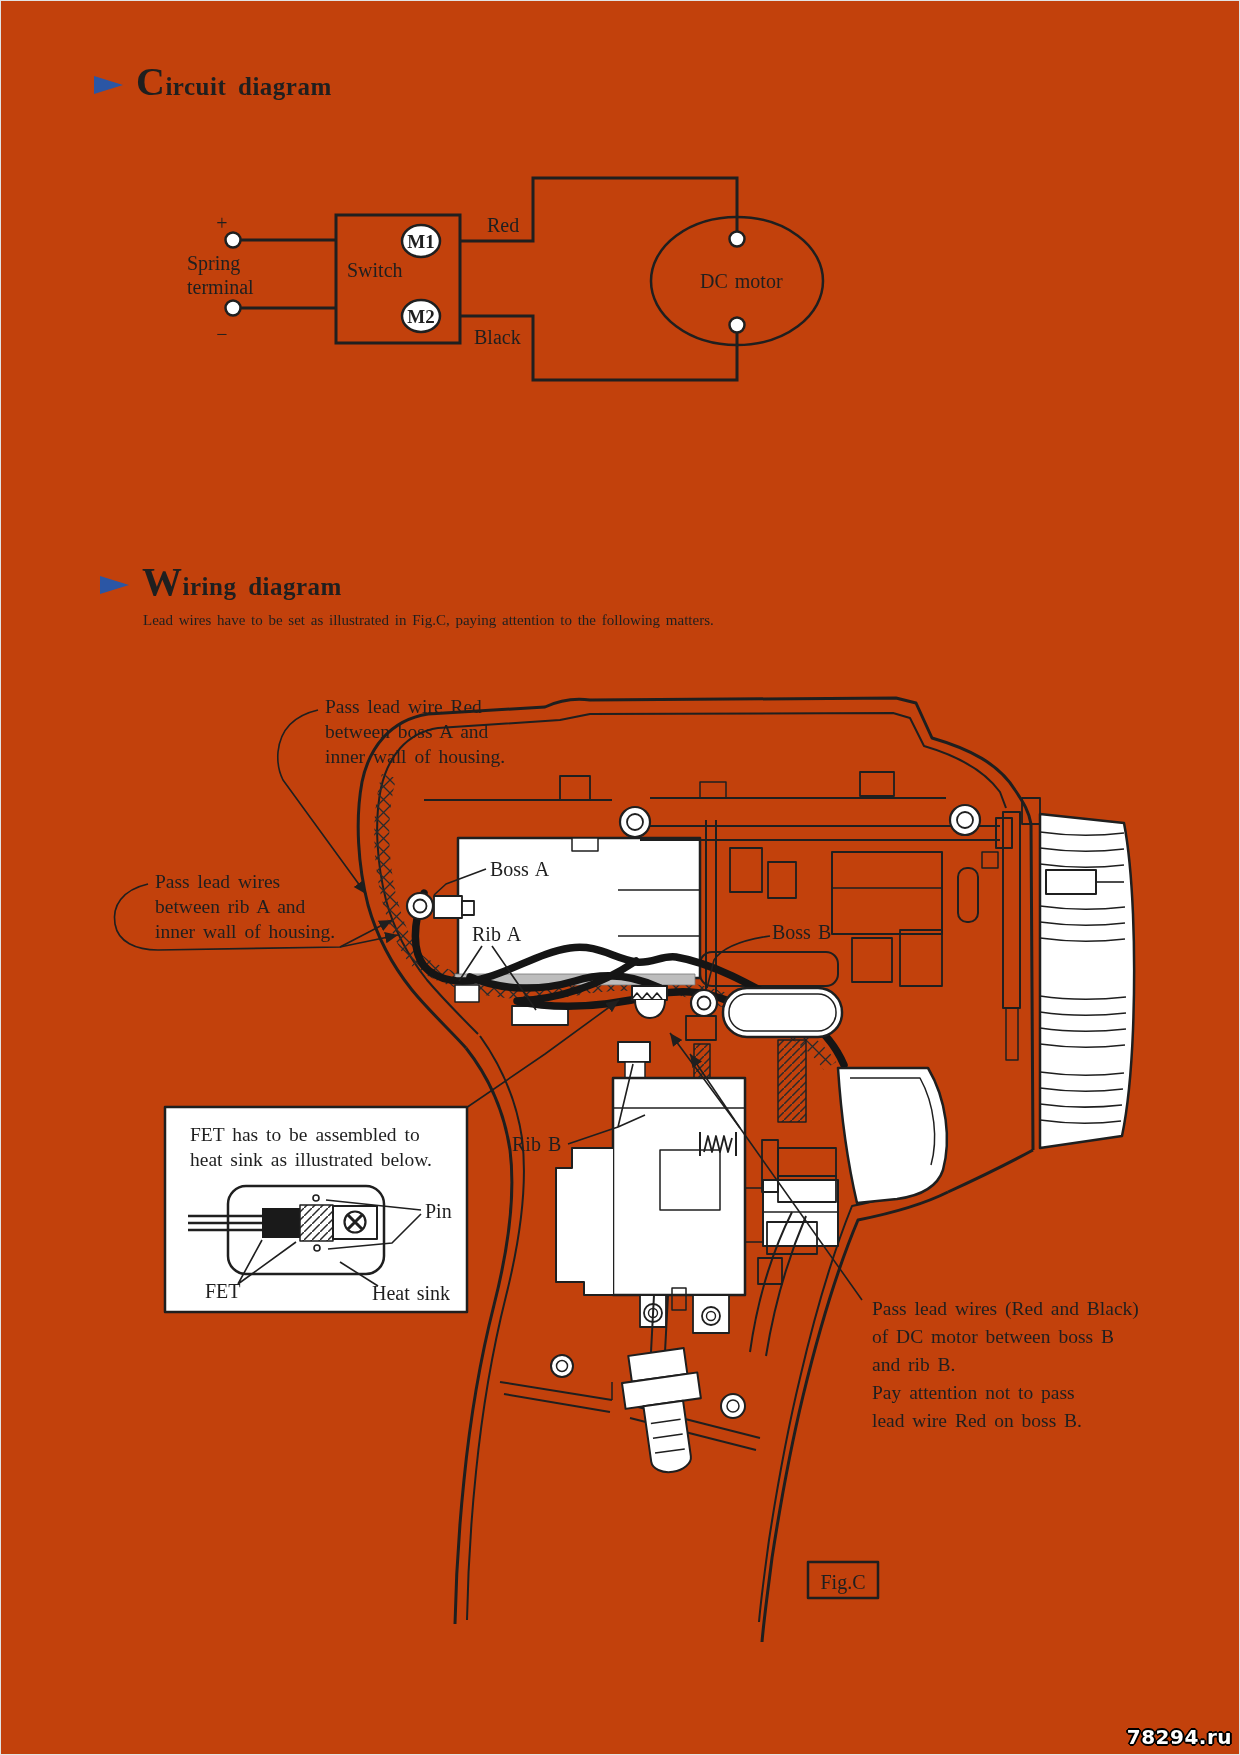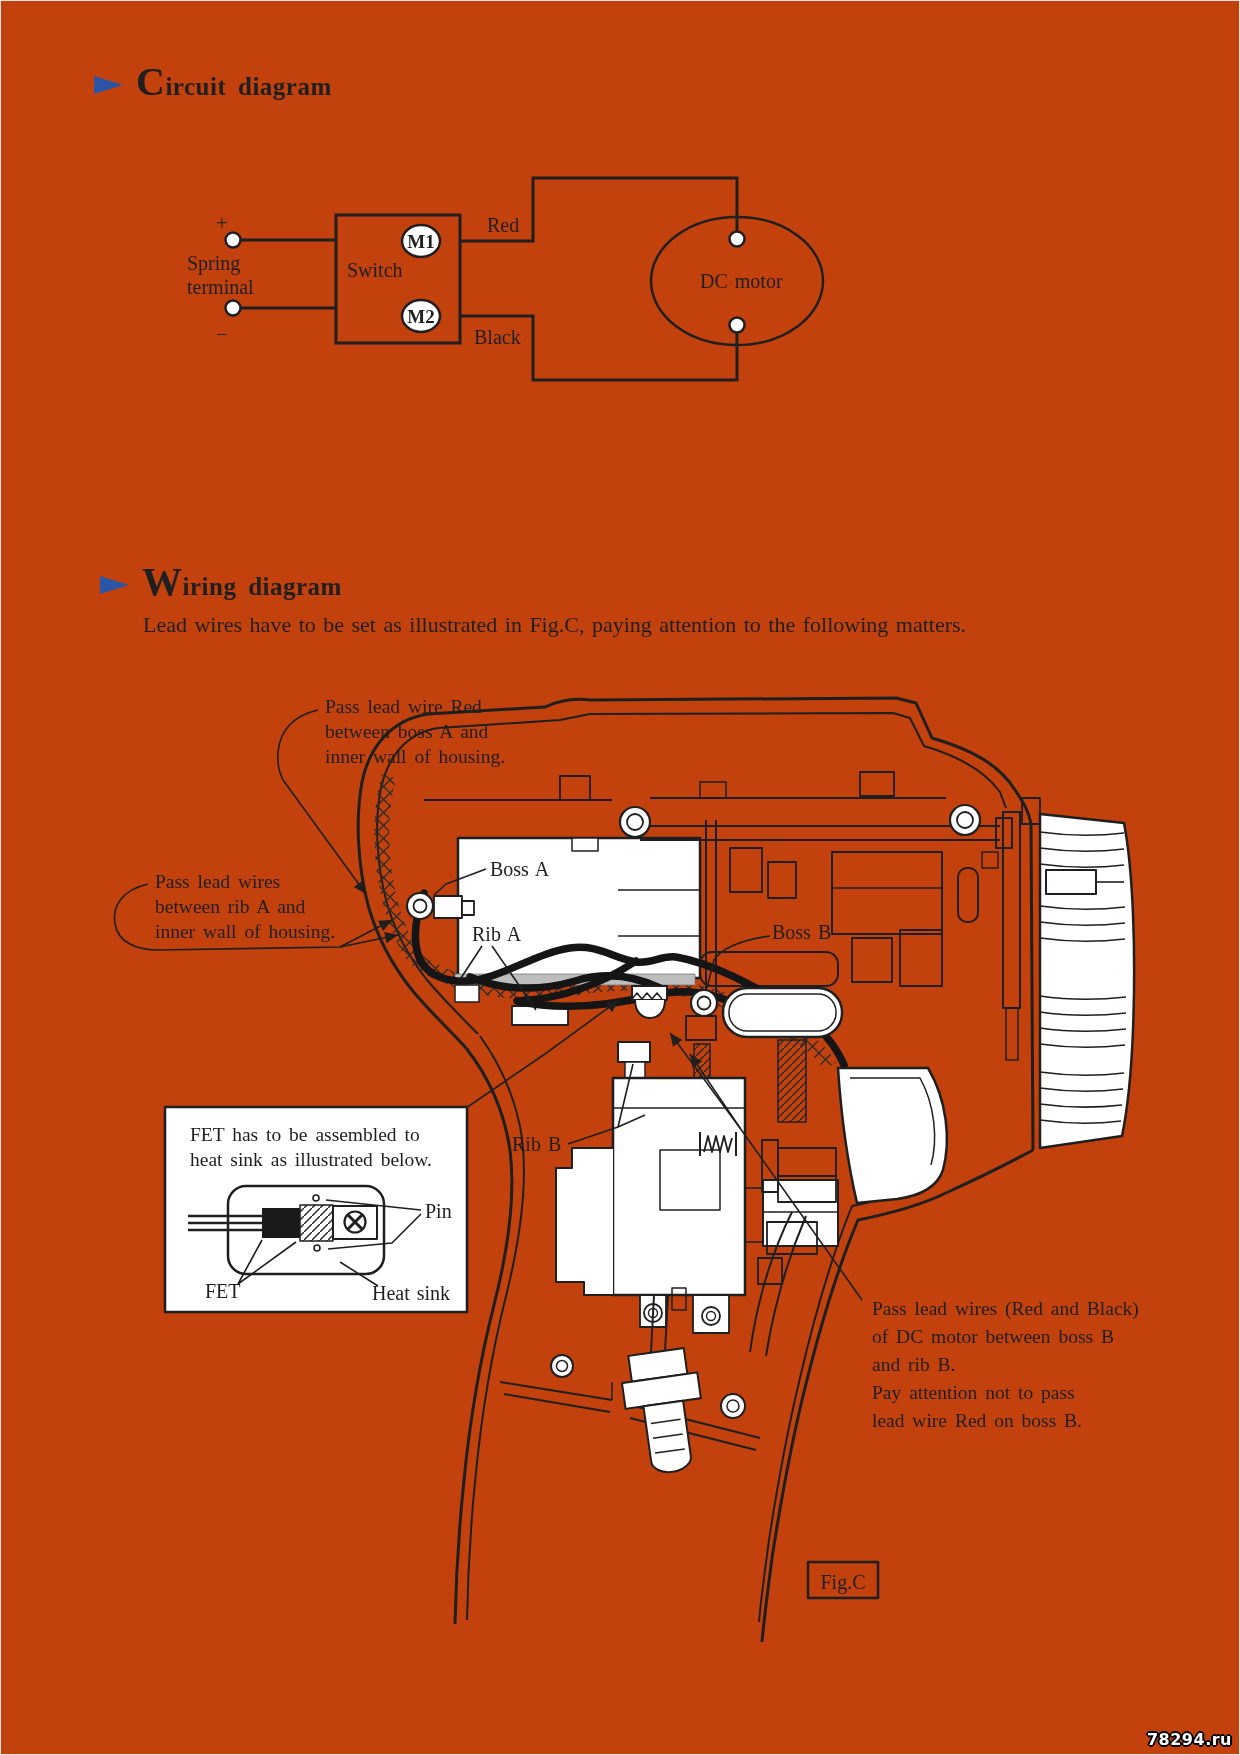--- a/index.html
+++ b/index.html
@@ -17,26 +17,26 @@
     width:0;height:0;margin-top:7px;
     border-top:9px solid transparent;
     border-bottom:9px solid transparent;
     border-left:29px solid #2b56a5;
   }
   .heading .htext{margin-left:13px;font-weight:bold;letter-spacing:.5px;word-spacing:5px;white-space:nowrap;}
   .heading .initial{font-size:40px;}
   .heading .rest{font-size:25px;}
   .intro{
     position:absolute;left:143px;top:612px;
-    font-size:22px;word-spacing:2px;white-space:nowrap;
+    font-size:15px;word-spacing:2px;white-space:nowrap;
   }
   .watermark{
     position:absolute;right:8px;bottom:6px;
     font-family:"DejaVu Sans","Liberation Sans",sans-serif;
-    font-weight:bold;font-size:16px;letter-spacing:.5px;
+    font-weight:bold;font-size:20px;letter-spacing:.5px;
     color:#ffffff;
     text-shadow:-2px 0 #000,2px 0 #000,0 -2px #000,0 2px #000,
                 -1px -1px #000,1px 1px #000,-1px 1px #000,1px -1px #000;
   }
   svg{position:absolute;left:0;top:0;}
   svg text{fill:#1f1f1f;stroke:none;font-family:"Liberation Serif","DejaVu Serif",serif;}
   text.lbl{font-size:20px;word-spacing:2px;}
   text.note{font-size:19.5px;word-spacing:3px;}
   text.mlabel{font-size:19px;font-weight:bold;}
   text.fig{font-size:20px;}

